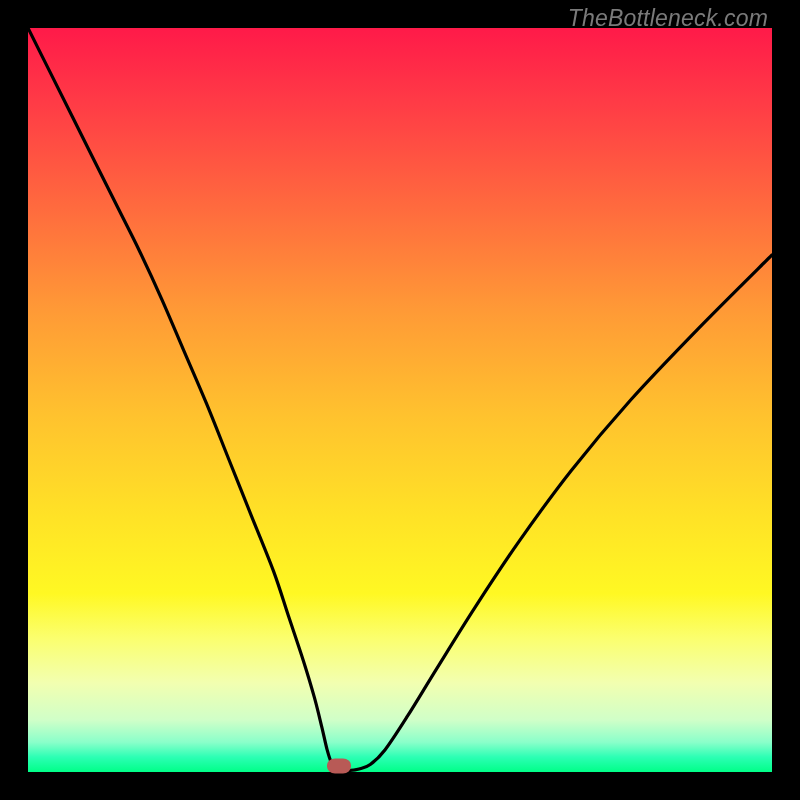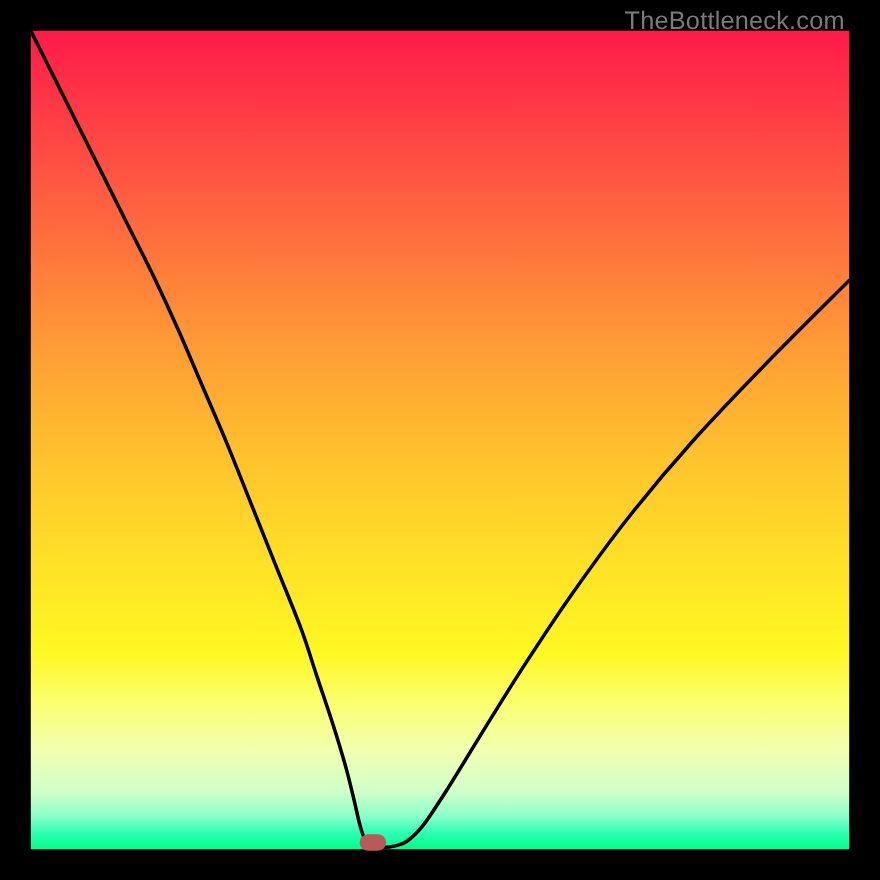--- a/index.html
+++ b/index.html
@@ -43,20 +43,21 @@
     );
   }
   .watermark {
     position: absolute;
     top: 5px;
     right: 32px;
     color: #7a7a7a;
     font-size: 23px;
     font-weight: 500;
     letter-spacing: 0.2px;
+    font-style: italic;
   }
   svg.curve {
     position: absolute;
     top: 0;
     left: 0;
     width: 744px;
     height: 744px;
   }
   .marker {
     position: absolute;

